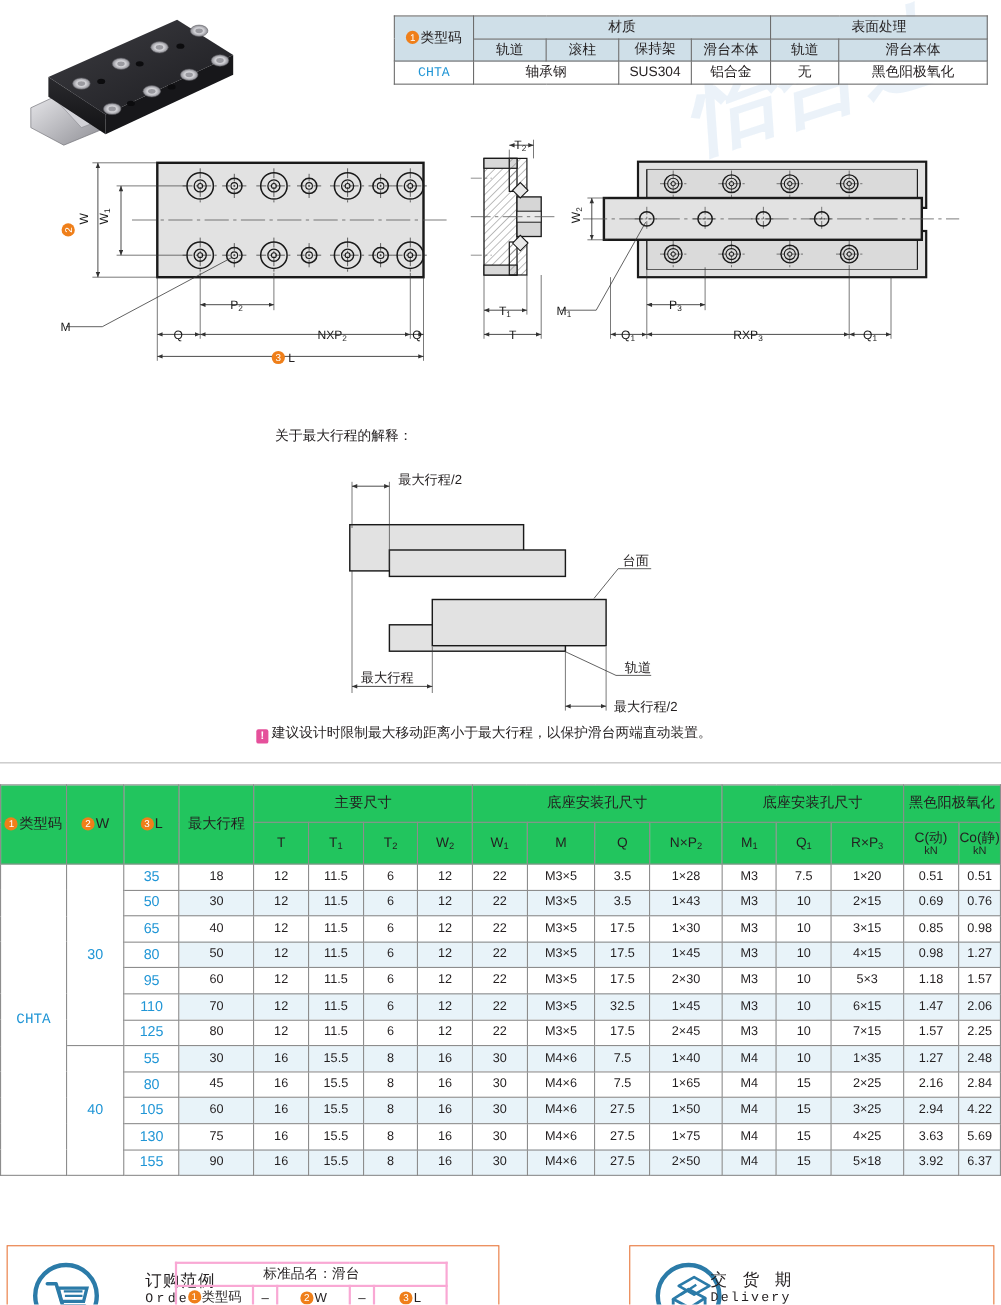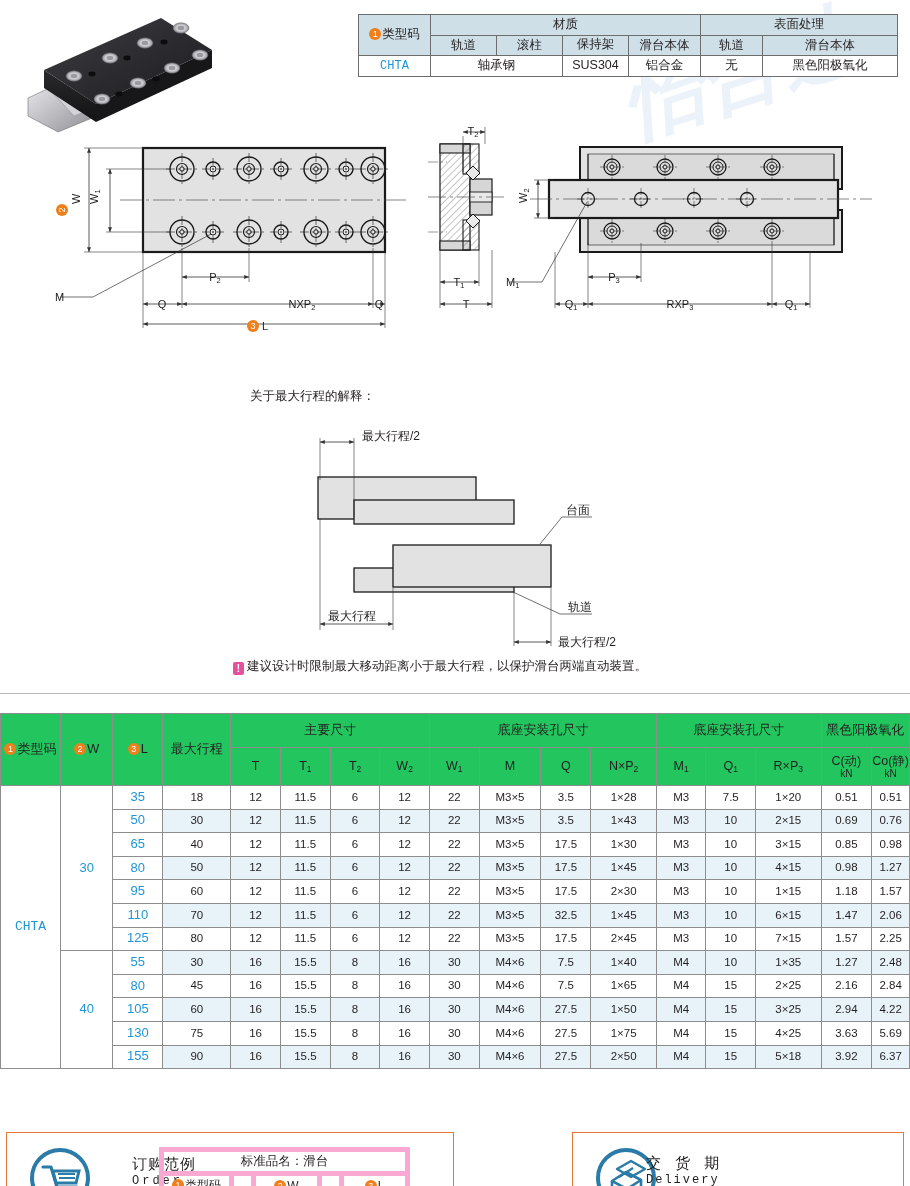--- a/index.html
+++ b/index.html
@@ -101,21 +101,21 @@
   .circ-icon { position:absolute; }
   .order-txt { position:absolute; left:125px; top:22px; }
   .order-txt .cn { font-size:15px; letter-spacing:1px; color:#231f20; }
   .order-txt .en { font-size:12px; letter-spacing:3px; color:#231f20; font-family:"Liberation Mono","DejaVu Sans Mono",monospace; }
 
   table.order {
     position:absolute; left:152px; top:14px;
     border-collapse:collapse; font-size:12px;
   }
   table.order td {
-    border:5px solid #f9a8d4; text-align:center; padding:1px 4px; height:19px;
+    border:2px solid #f9a8d4; text-align:center; padding:1px 4px; height:19px;
     font-weight:normal;
   }
   table.order td.title { font-size:12.5px; }
   table.order td.blue { color:#2196d6; font-family:"Liberation Mono","DejaVu Sans Mono",monospace; }
 
   .del-txt { position:absolute; left:646px; top:22px; }
   .del-txt .cn { font-size:15px; letter-spacing:5px; color:#231f20; }
   .del-txt .en { font-size:12px; letter-spacing:2px; color:#231f20; font-family:"Liberation Mono","DejaVu Sans Mono",monospace; }
 </style>
 </head>
@@ -702,21 +702,21 @@
             <td class="dim">12</td>
             <td class="dim">11.5</td>
             <td class="dim">6</td>
             <td class="dim">12</td>
             <td class="dim">22</td>
             <td class="dim">M3×5</td>
             <td class="dim">17.5</td>
             <td class="dim">2×30</td>
             <td class="dim">M3</td>
             <td class="dim">10</td>
-            <td class="dim">1×15</td>
+            <td class="dim">5×3</td>
             <td class="dim">1.18</td>
             <td class="dim">1.57</td>
           </tr>
           <tr class="alt">
             <td class="lcol">110</td>
             <td class="dim">70</td>
             <td class="dim">12</td>
             <td class="dim">11.5</td>
             <td class="dim">6</td>
             <td class="dim">12</td>

